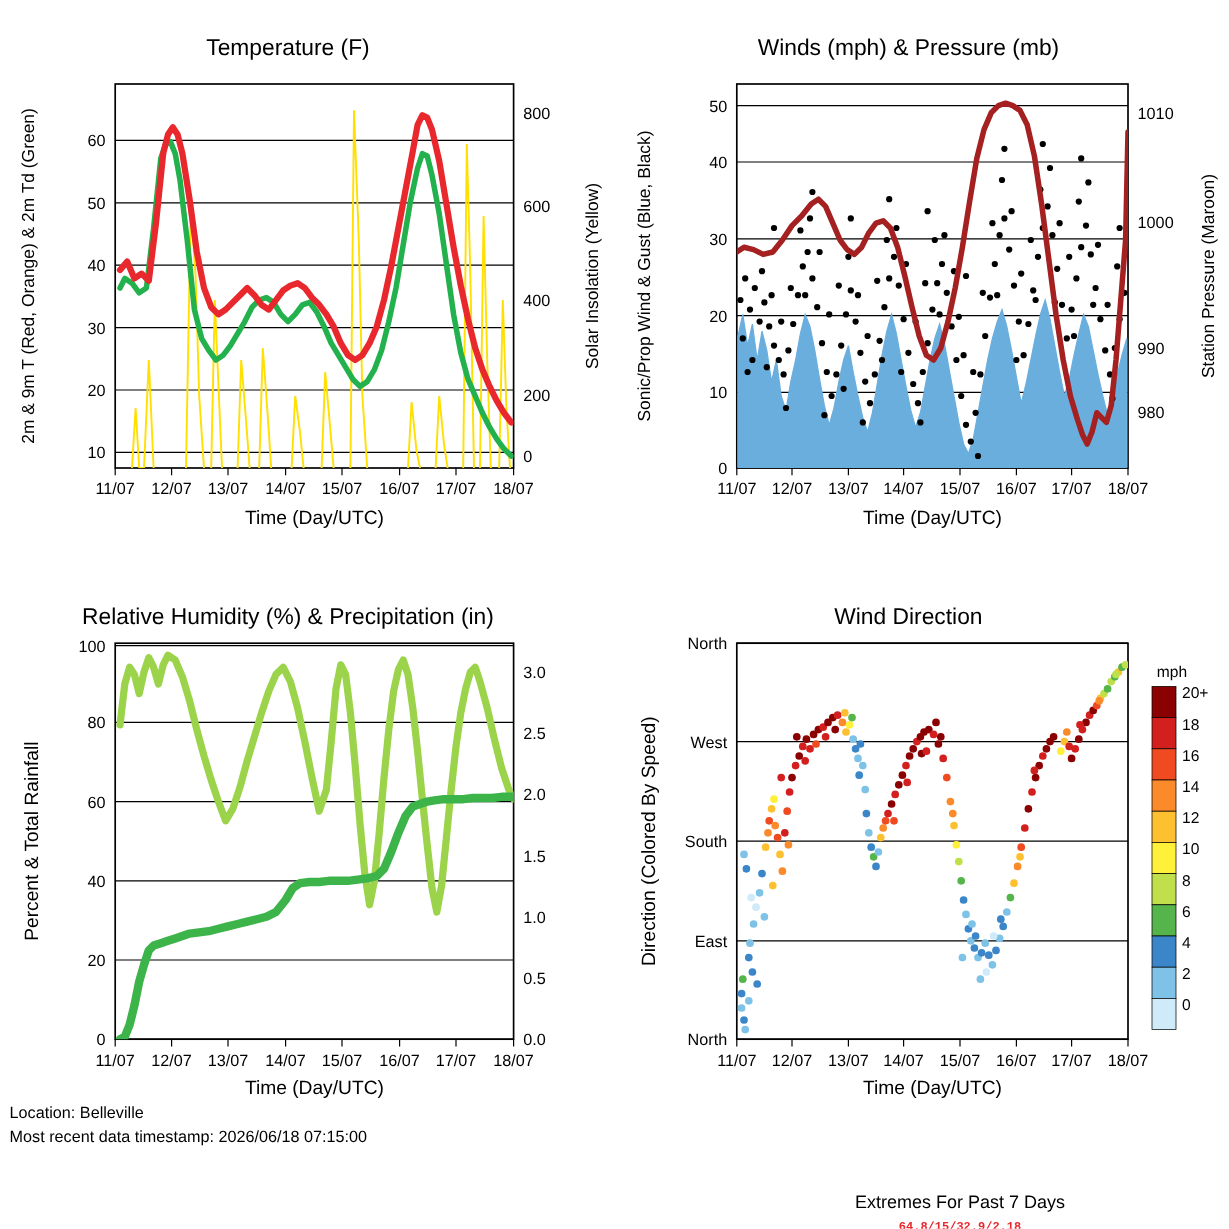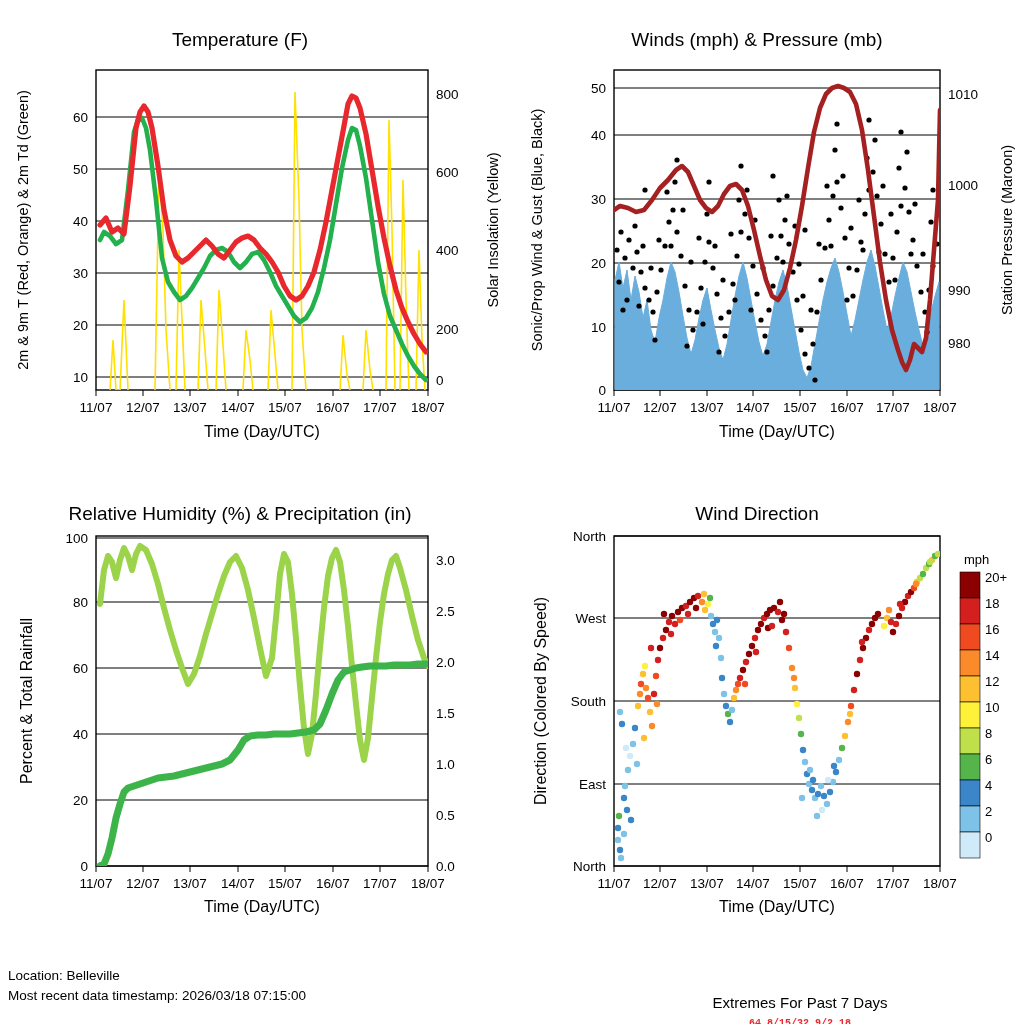--- a/index.html
+++ b/index.html
@@ -4,21 +4,21 @@
 <style>
   html,body{margin:0;padding:0;background:#ffffff;}
   body{width:1024px;height:1024px;font-family:"Liberation Sans",sans-serif;color:#000;overflow:hidden;position:relative;}
   .page{position:relative;width:1024px;height:1024px;border-radius:13px;}
   svg{display:block;}
   text{font-family:"Liberation Sans",sans-serif;fill:#000;}
   .title{font-size:19px;text-anchor:middle;}
   .axlabel{font-size:16px;text-anchor:middle;}
   .tick{font-size:13.5px;}
   .ylabrot{font-size:14.5px;text-anchor:middle;}
-  .footer{position:absolute;left:8px;top:918px;font-size:13.5px;line-height:19.5px;margin-top:48px;}
+  .footer{position:absolute;left:8px;top:918px;font-size:13.5px;line-height:19.5px;}
   .extremes{position:absolute;left:610px;top:992px;width:380px;text-align:center;font-size:15px;line-height:21px;}
   .extremes .vals{color:#e8282d;font-weight:bold;font-size:10px;font-family:Liberation Mono, monospace;}
 </style>
 </head>
 <body>
 
 <div class="page">
 
 <svg id="svg-temp" style="position:absolute;left:0;top:0;" width="512" height="440">
   <text class="title" x="240" y="46">Temperature (F)</text>
@@ -602,21 +602,21 @@
     <text class="tick" x="473" y="240" style="font-size:13px">8</text>
     <text class="tick" x="473" y="266" style="font-size:13px">6</text>
     <text class="tick" x="473" y="292" style="font-size:13px">4</text>
     <text class="tick" x="473" y="318" style="font-size:13px">2</text>
     <text class="tick" x="473" y="344" style="font-size:13px">0</text>
   </g>
 </svg>
 
 <div class="footer">
   <div>Location: Belleville</div>
-  <div>Most recent data timestamp: 2026/03/18 07:15:00</div>
+  <div>Most recent data timestamp: 2026/06/18 07:15:00</div>
 </div>
 
 <div class="extremes">
   <div>Extremes For Past 7 Days</div>
   <div class="vals">64.8/15/32.9/2.18</div>
 </div>
 
 </div>
 
 </body></html>

